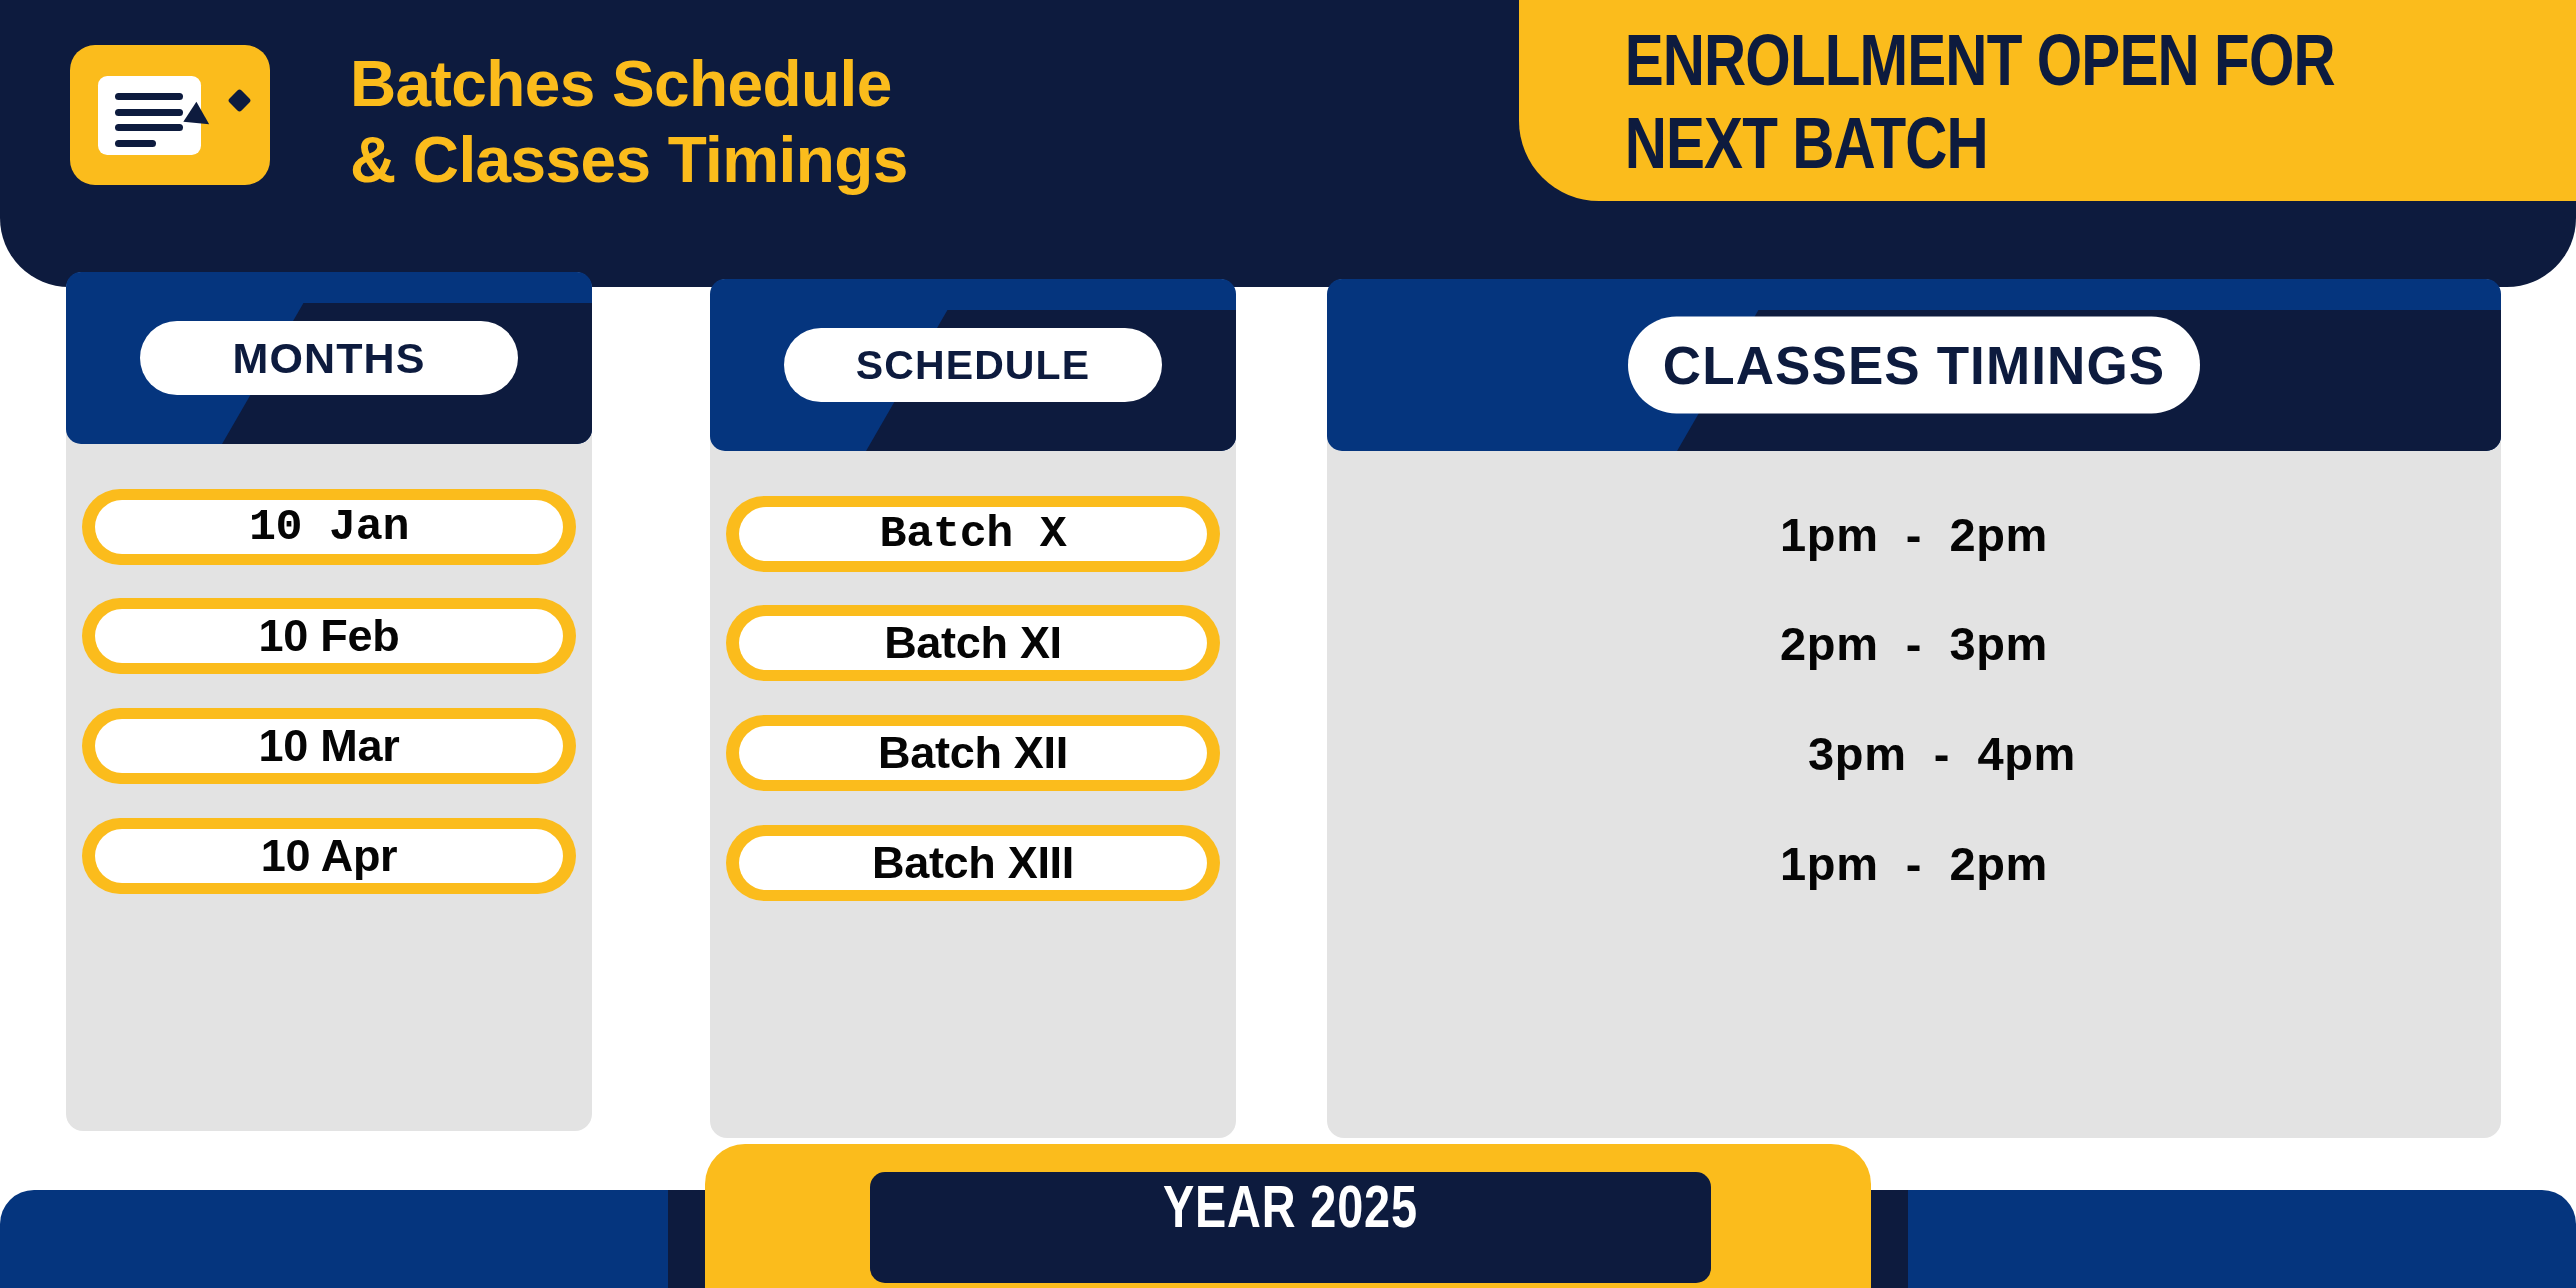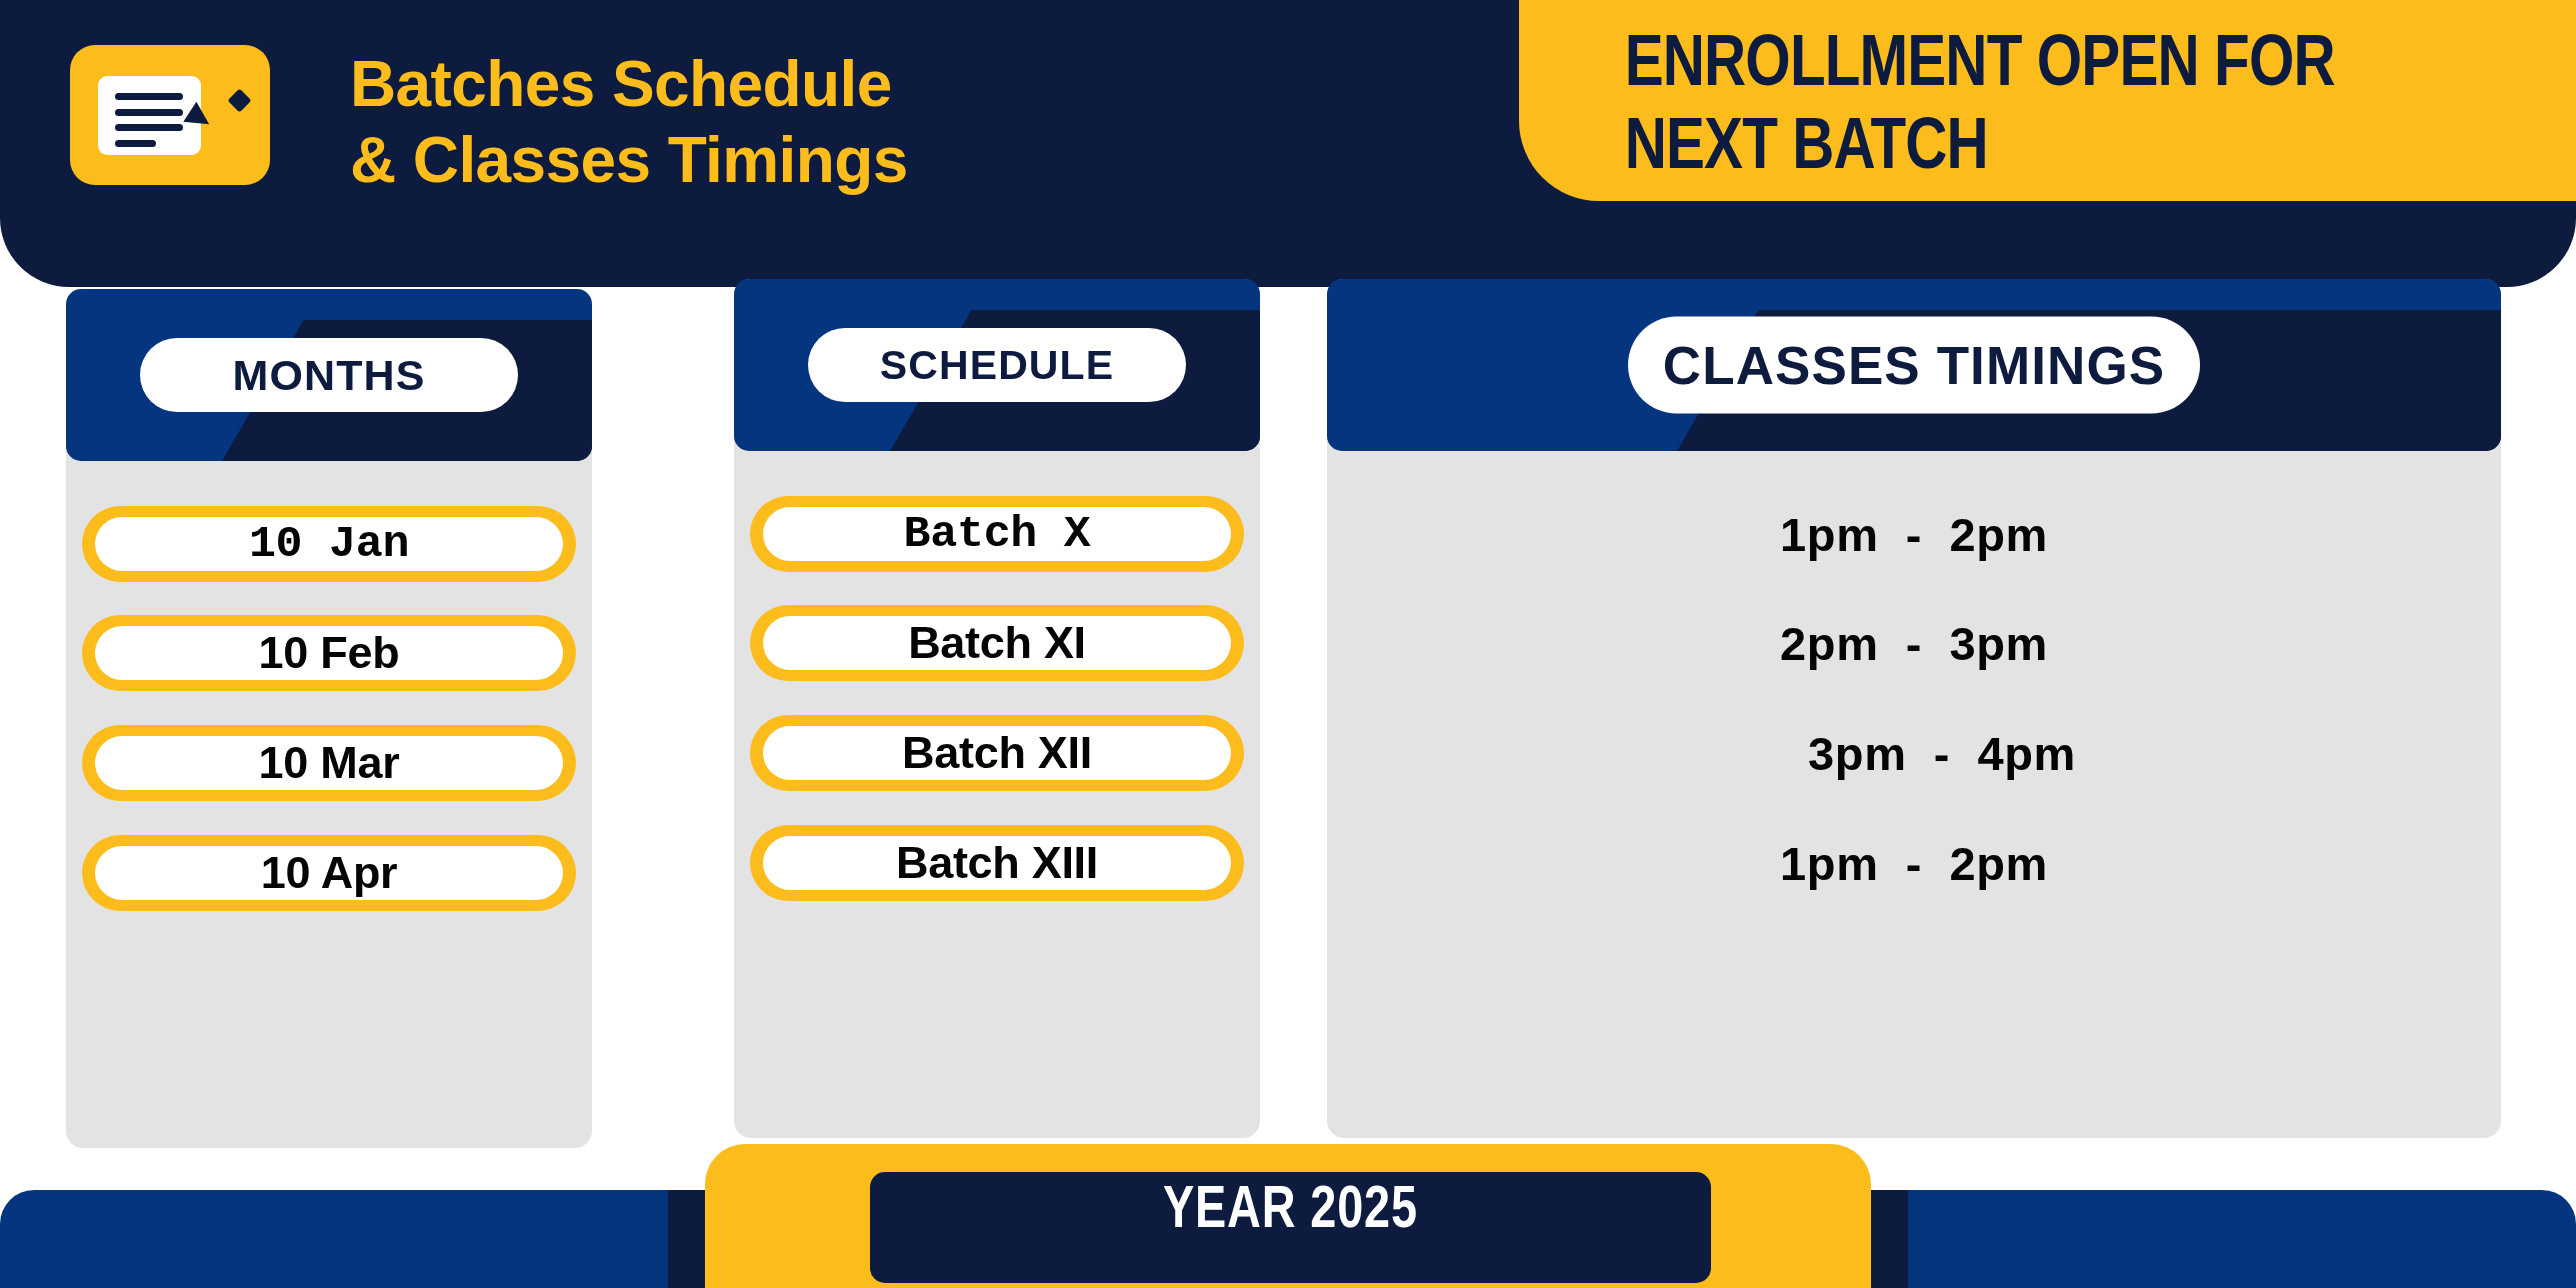--- a/index.html
+++ b/index.html
@@ -114,22 +114,22 @@
     transform: scaleX(0.80);
     transform-origin: center;
   }
 
   
   .column {
     position: absolute;
     background: #E3E3E3;
     border-radius: 17px;
   }
-  #col-months   { left: 66px;  top: 289px; width: 526px;  height: 859px; }
-  #col-schedule { left: 710px; top: 279px; width: 526px;  height: 859px; margin-left: 24px; }
+  #col-months   { left: 66px;  top: 272px; width: 526px;  height: 859px; }
+  #col-schedule { left: 710px; top: 279px; width: 526px;  height: 859px; }
   #col-timings  { left: 1327px; top: 279px; width: 1174px; height: 859px; }
 
   .col-head {
     position: absolute;
     left: 0;
     top: 0;
     width: 100%;
     height: 172px;
     background: #05357E;
     border-radius: 15px;

